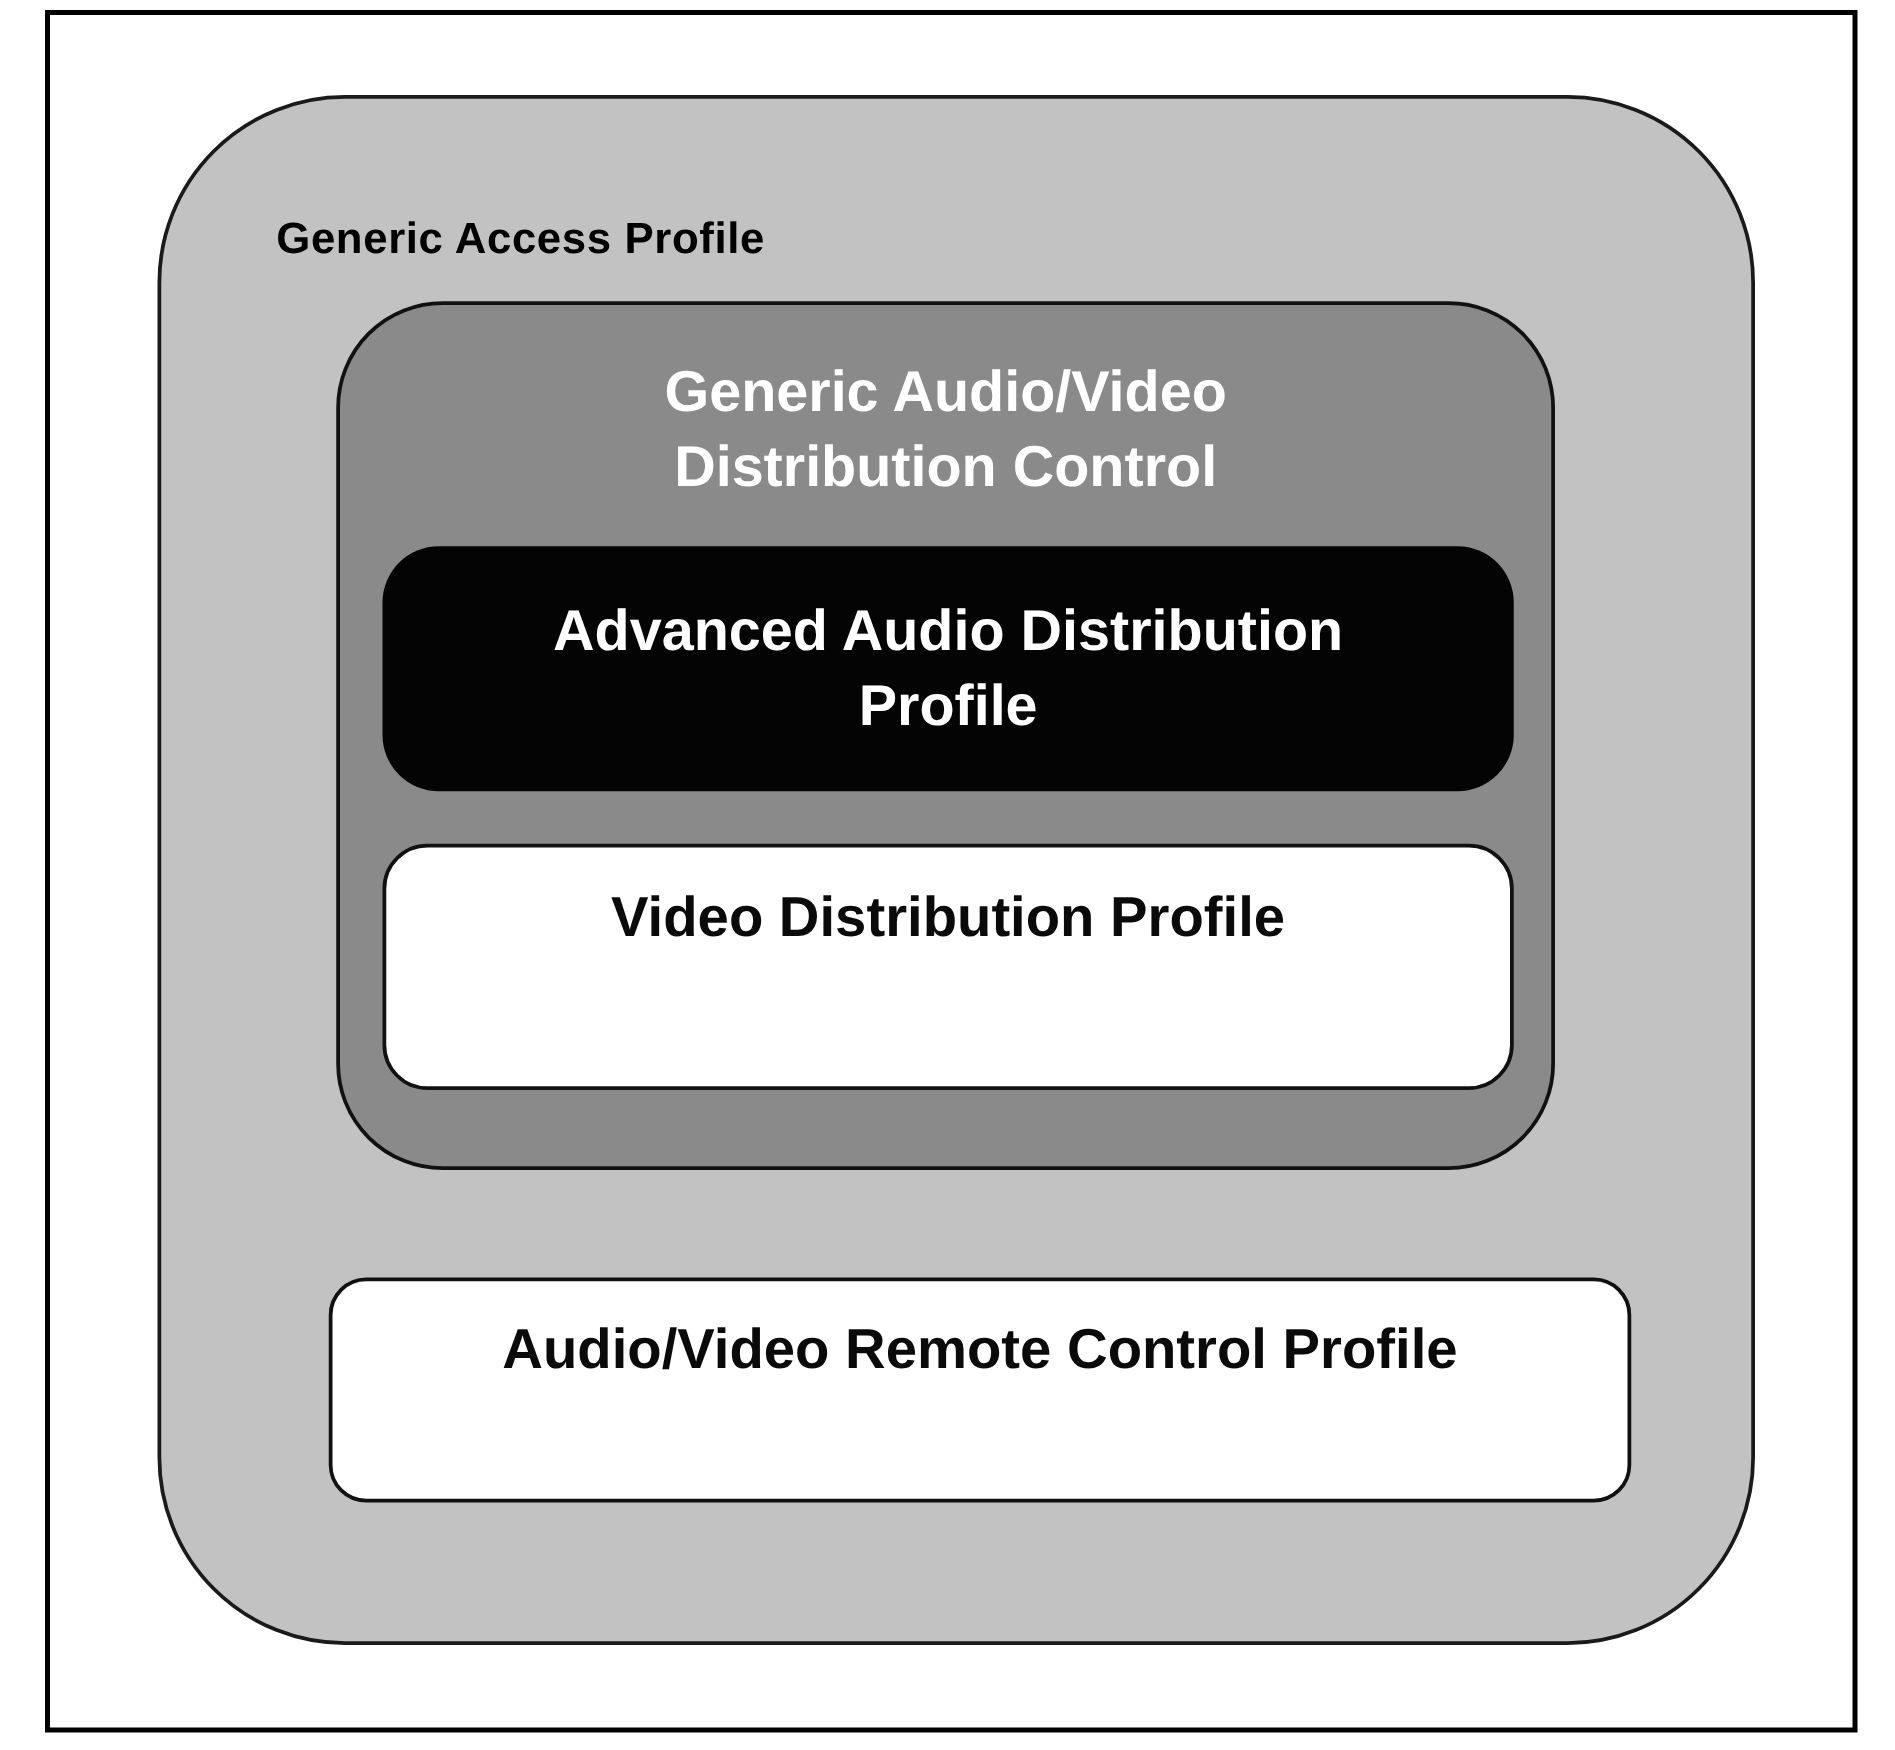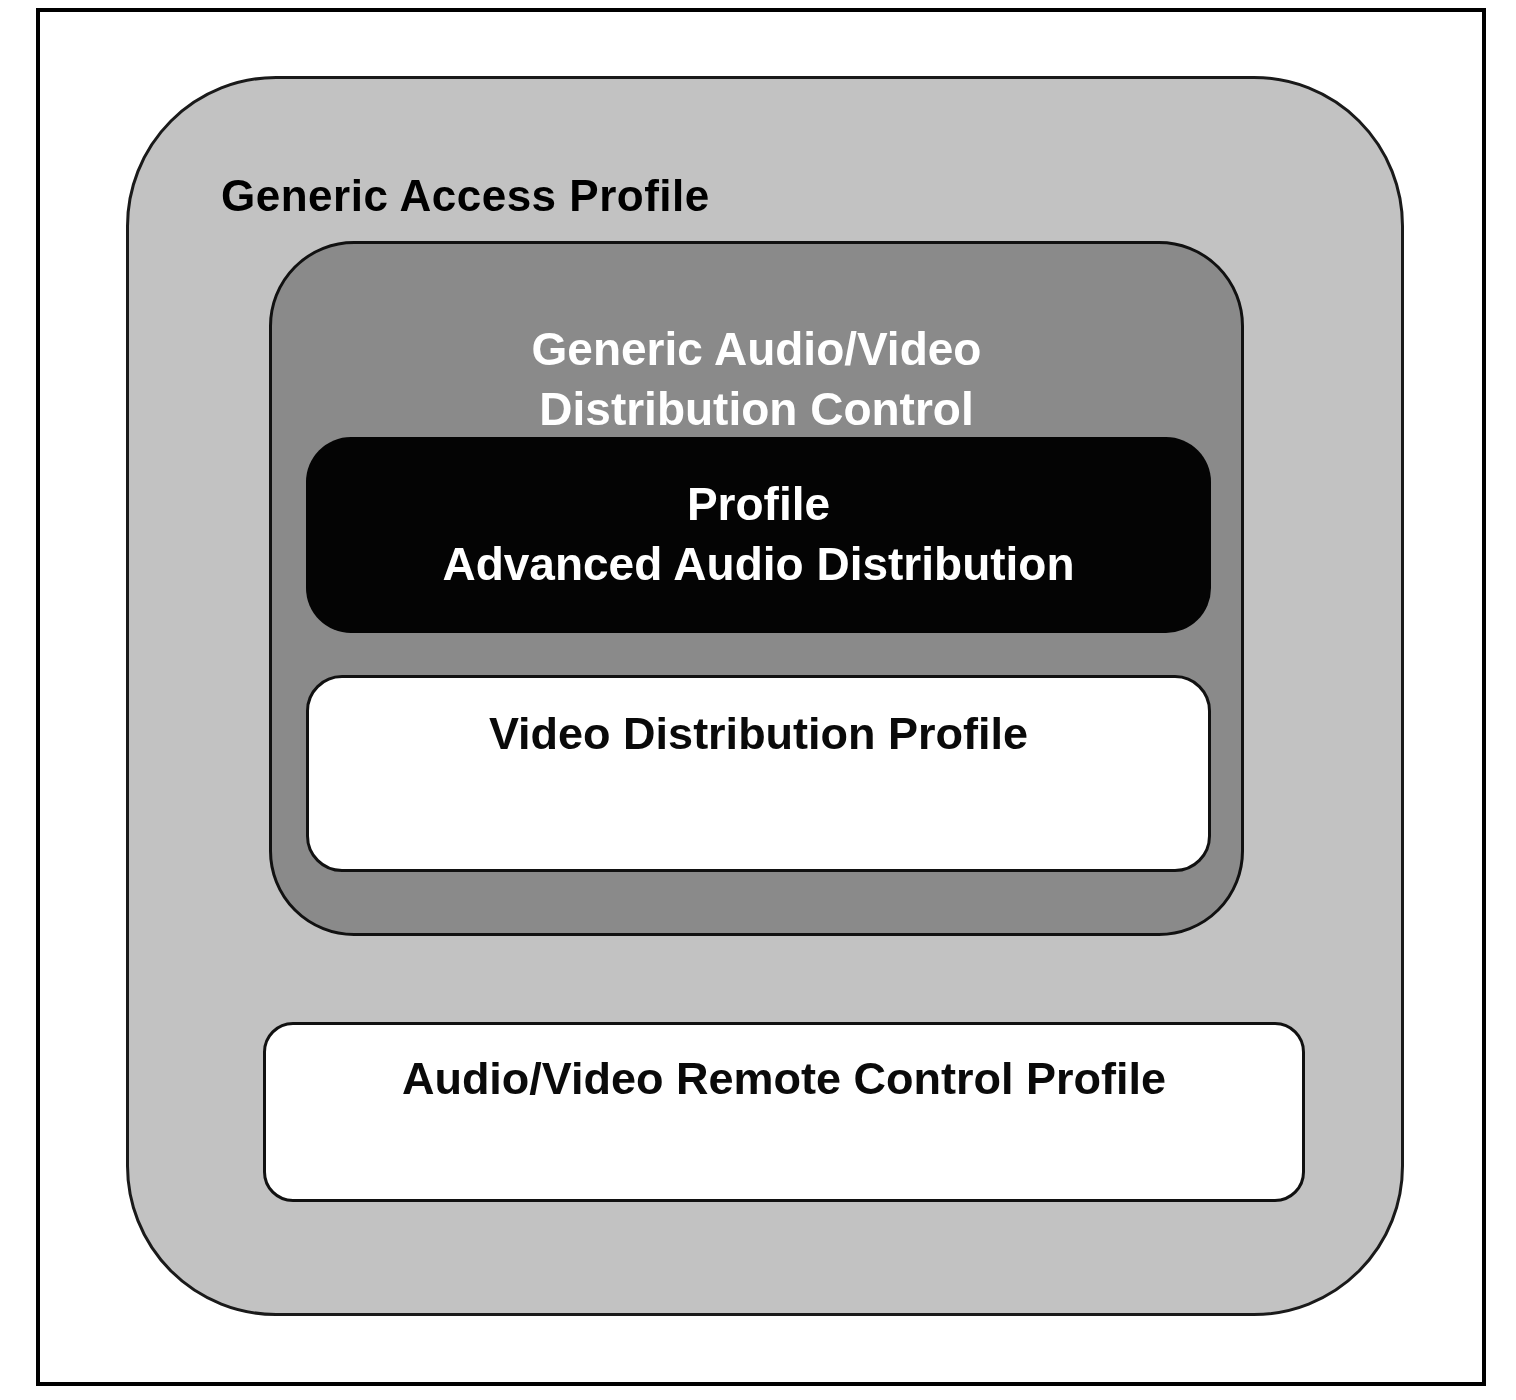--- a/index.html
+++ b/index.html
@@ -33,40 +33,40 @@
     height: 1240px;
     background: var(--gap-bg, #c2c2c2);
     border: 3px solid #1a1a1a;
     border-radius: 150px;
     box-sizing: border-box;
   }
   .gap-label {
     position: absolute;
     left: 92px;
     top: 92px;
-    font-size: 44px;
+    font-size: 35px;
     font-weight: bold;
     color: #000000;
     letter-spacing: 0.5px;
     white-space: nowrap;
     text-align: center;
   }
   .gavdp-box {
     position: absolute;
     left: 140px;
     top: 162px;
     width: 975px;
     height: 695px;
     background: var(--gavdp-bg, #8a8a8a);
     border: 3px solid #111111;
     border-radius: 85px;
     box-sizing: border-box;
   }
   .gavdp-label {
-    margin-top: 76px;
+    margin-top: 40px;
     text-align: center;
     color: #ffffff;
     font-size: 46px;
     font-weight: bold;
     line-height: 1.3;
   }
   .gavdp-label .line { display: block; }
   .a2dp-box {
     position: absolute;
     left: 34px;
@@ -131,22 +131,22 @@
 
       <div class="gap-label">Generic Access Profile</div>
 
       <div class="gavdp-box">
         <div class="gavdp-label">
           <span class="line">Generic Audio/Video</span>
           <span class="line">Distribution Control</span>
         </div>
 
         <div class="a2dp-box">
+          <span class="line">Advanced Audio Distribution</span>
           <span class="line">Profile</span>
-          <span class="line">Advanced Audio Distribution</span>
         </div>
 
         <div class="vdp-box">
           <span>Video Distribution Profile</span>
         </div>
       </div>
 
       <div class="avrcp-box">
         <span>Audio/Video Remote Control Profile</span>
       </div>

